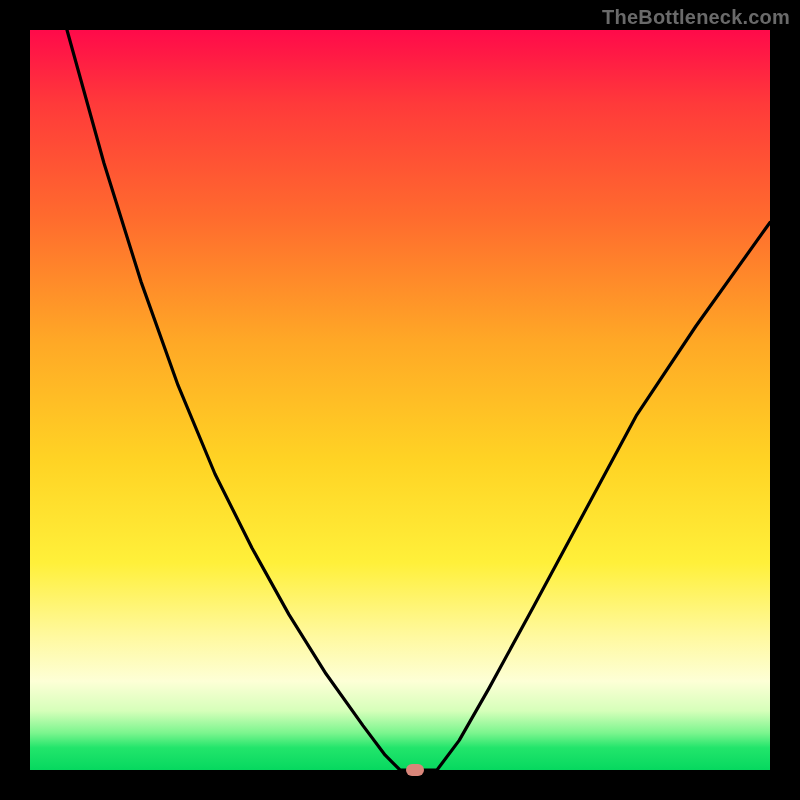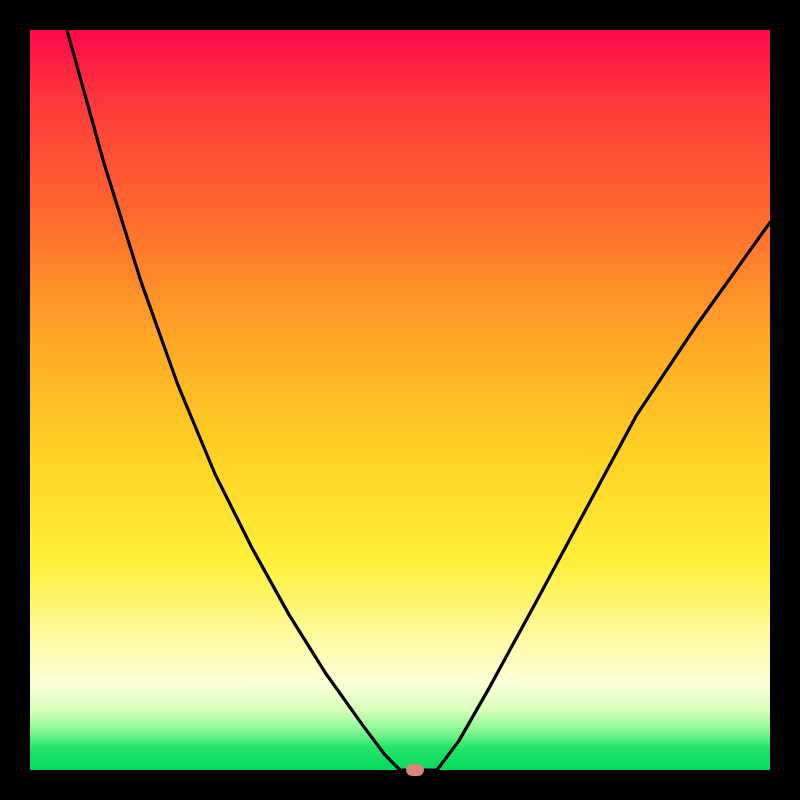--- a/index.html
+++ b/index.html
@@ -63,20 +63,21 @@
     width: 18px;
     height: 12px;
     border-radius: 6px;
     transform: translate(-50%, -50%);
   }
 </style>
 </head>
 <body>
 
 <div class="frame">
+  <div class="watermark">TheBottleneck.com</div>
 
   <div class="plot">
     <svg class="curve" viewBox="0 0 740 740" preserveAspectRatio="none">
       <path id="curve-path" fill="none" stroke="#000000" stroke-width="3.2" stroke-linejoin="round" stroke-linecap="round" d="M0.0 -148.0 L37.0 0.0 L74.0 133.2 L111.0 251.6 L148.0 355.2 L185.0 444.0 L222.0 518.0 L259.0 584.6 L296.0 643.8 L333.0 695.6 L355.2 725.2 L370.0 740.0 L384.8 740.0 L407.0 740.0 L429.2 710.4 L458.8 658.6 L503.2 577.2 L555.0 481.0 L606.8 384.8 L666.0 296.0 L740.0 192.4"></path>
     </svg>
     <div id="marker" class="marker" title="52" style="left: 384.8px; top: 740px; background: rgb(217, 134, 122);"></div>
   </div>
 </div>
 
 </body></html>

